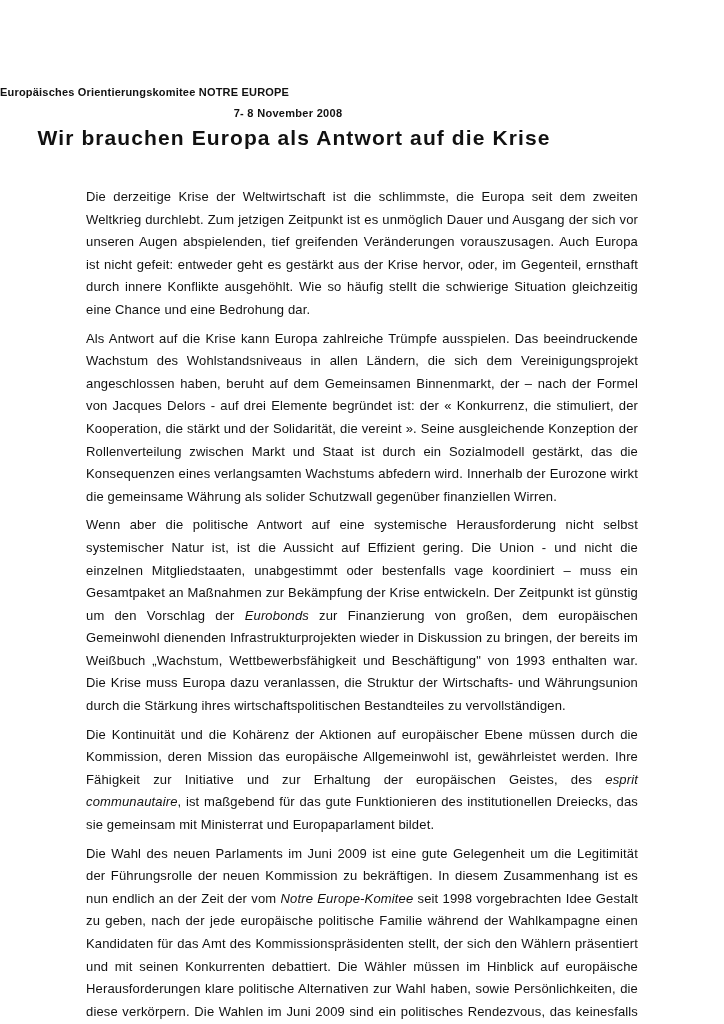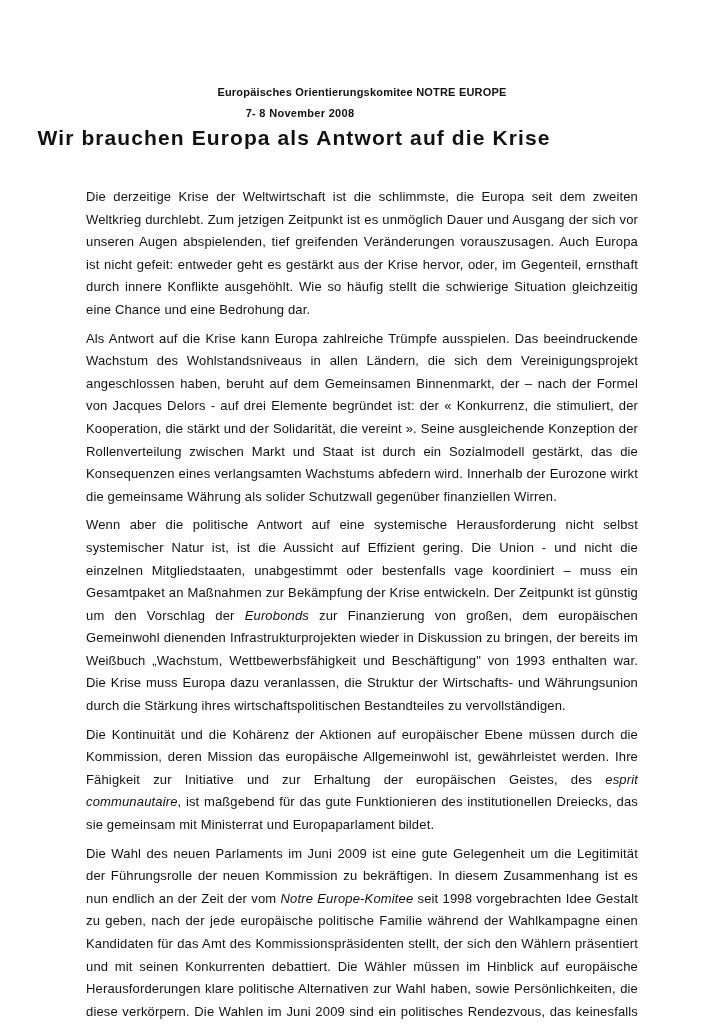--- a/index.html
+++ b/index.html
@@ -1,19 +1,19 @@
 <!DOCTYPE html>
 <html><head>
 <meta charset="utf-8">
 <style>
   html, body { margin: 0; padding: 0; background: #ffffff; }
   body { width: 724px; height: 1024px; position: relative; overflow: hidden; }
   .page { position: absolute; left: 0; top: 0; width: 724px; height: 1024px; background: #fff; color: #111; font-family: "Liberation Sans", sans-serif; }
-  .org { position: absolute; top: 86px; left: 0; width: 724px; text-align: center; font-size: 11px; font-weight: bold; letter-spacing: 0.2px; }
-  .date { position: absolute; top: 107px; left: 0; width: 576px; text-align: center; font-size: 11px; font-weight: bold; letter-spacing: 0.3px; padding-left: 12px; }
+  .org { position: absolute; top: 86px; left: 0; width: 724px; font-size: 11px; font-weight: bold; letter-spacing: 0.2px; }
+  .date { position: absolute; top: 107px; left: 0; width: 576px; text-align: center; font-size: 11px; font-weight: bold; letter-spacing: 0.3px; }
   .title { position: absolute; top: 126px; left: 0; width: 588px; text-align: center; font-size: 21px; font-weight: bold; letter-spacing: 1.1px; margin: 0; }
   .body { position: absolute; left: 86px; width: 552px; top: 186px; }
   .para { font-size: 13px; line-height: 22.6px; text-align: justify; margin: 0 0 6px 0; letter-spacing: 0.15px; }
   .para em { font-style: italic; }
 </style>
 </head>
 <body>
 
 <div class="page">
   <div class="org">Europäisches Orientierungskomitee NOTRE EUROPE</div>

